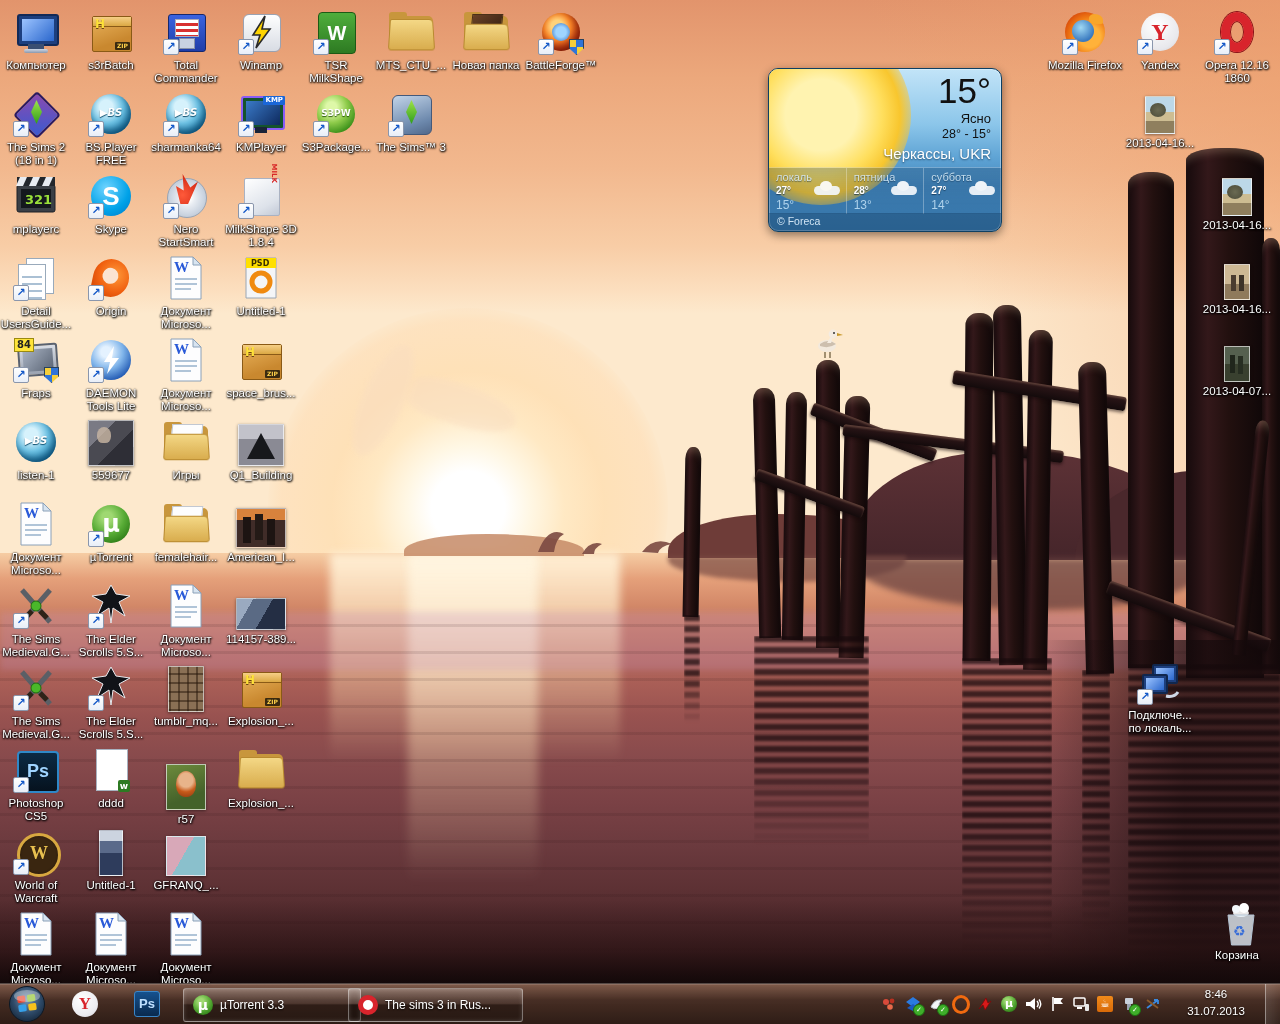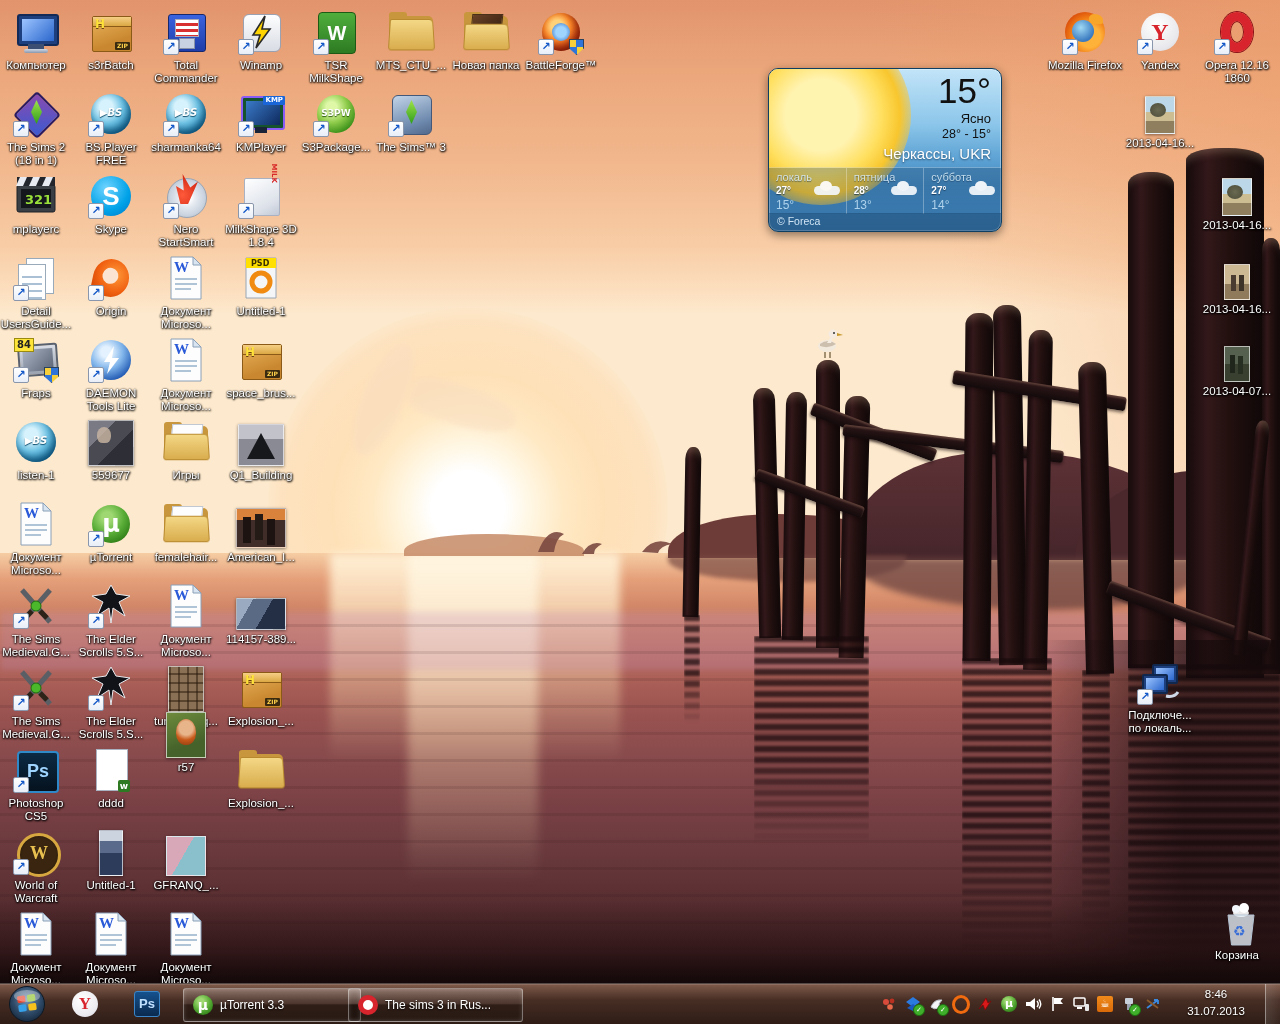--- a/index.html
+++ b/index.html
@@ -713,21 +713,21 @@
         <div class="lbl">Photoshop CS5</div>
       </div>
       <div class="icon-cell" style="left: 73px; top: 746px;">
         <div class="g">
           <div class="dpg">
             <i>w</i>
           </div>
         </div>
         <div class="lbl">dddd</div>
       </div>
-      <div class="icon-cell" style="left: 148px; top: 710px;">
+      <div class="icon-cell" style="left: 148px; top: 762px;">
         <div class="g">
           <div class="th th-redhead">
             <i></i>
           </div>
         </div>
         <div class="lbl">r57</div>
       </div>
       <div class="icon-cell" style="left: 223px; top: 746px;">
         <div class="g">
           <div class="fold plain">

